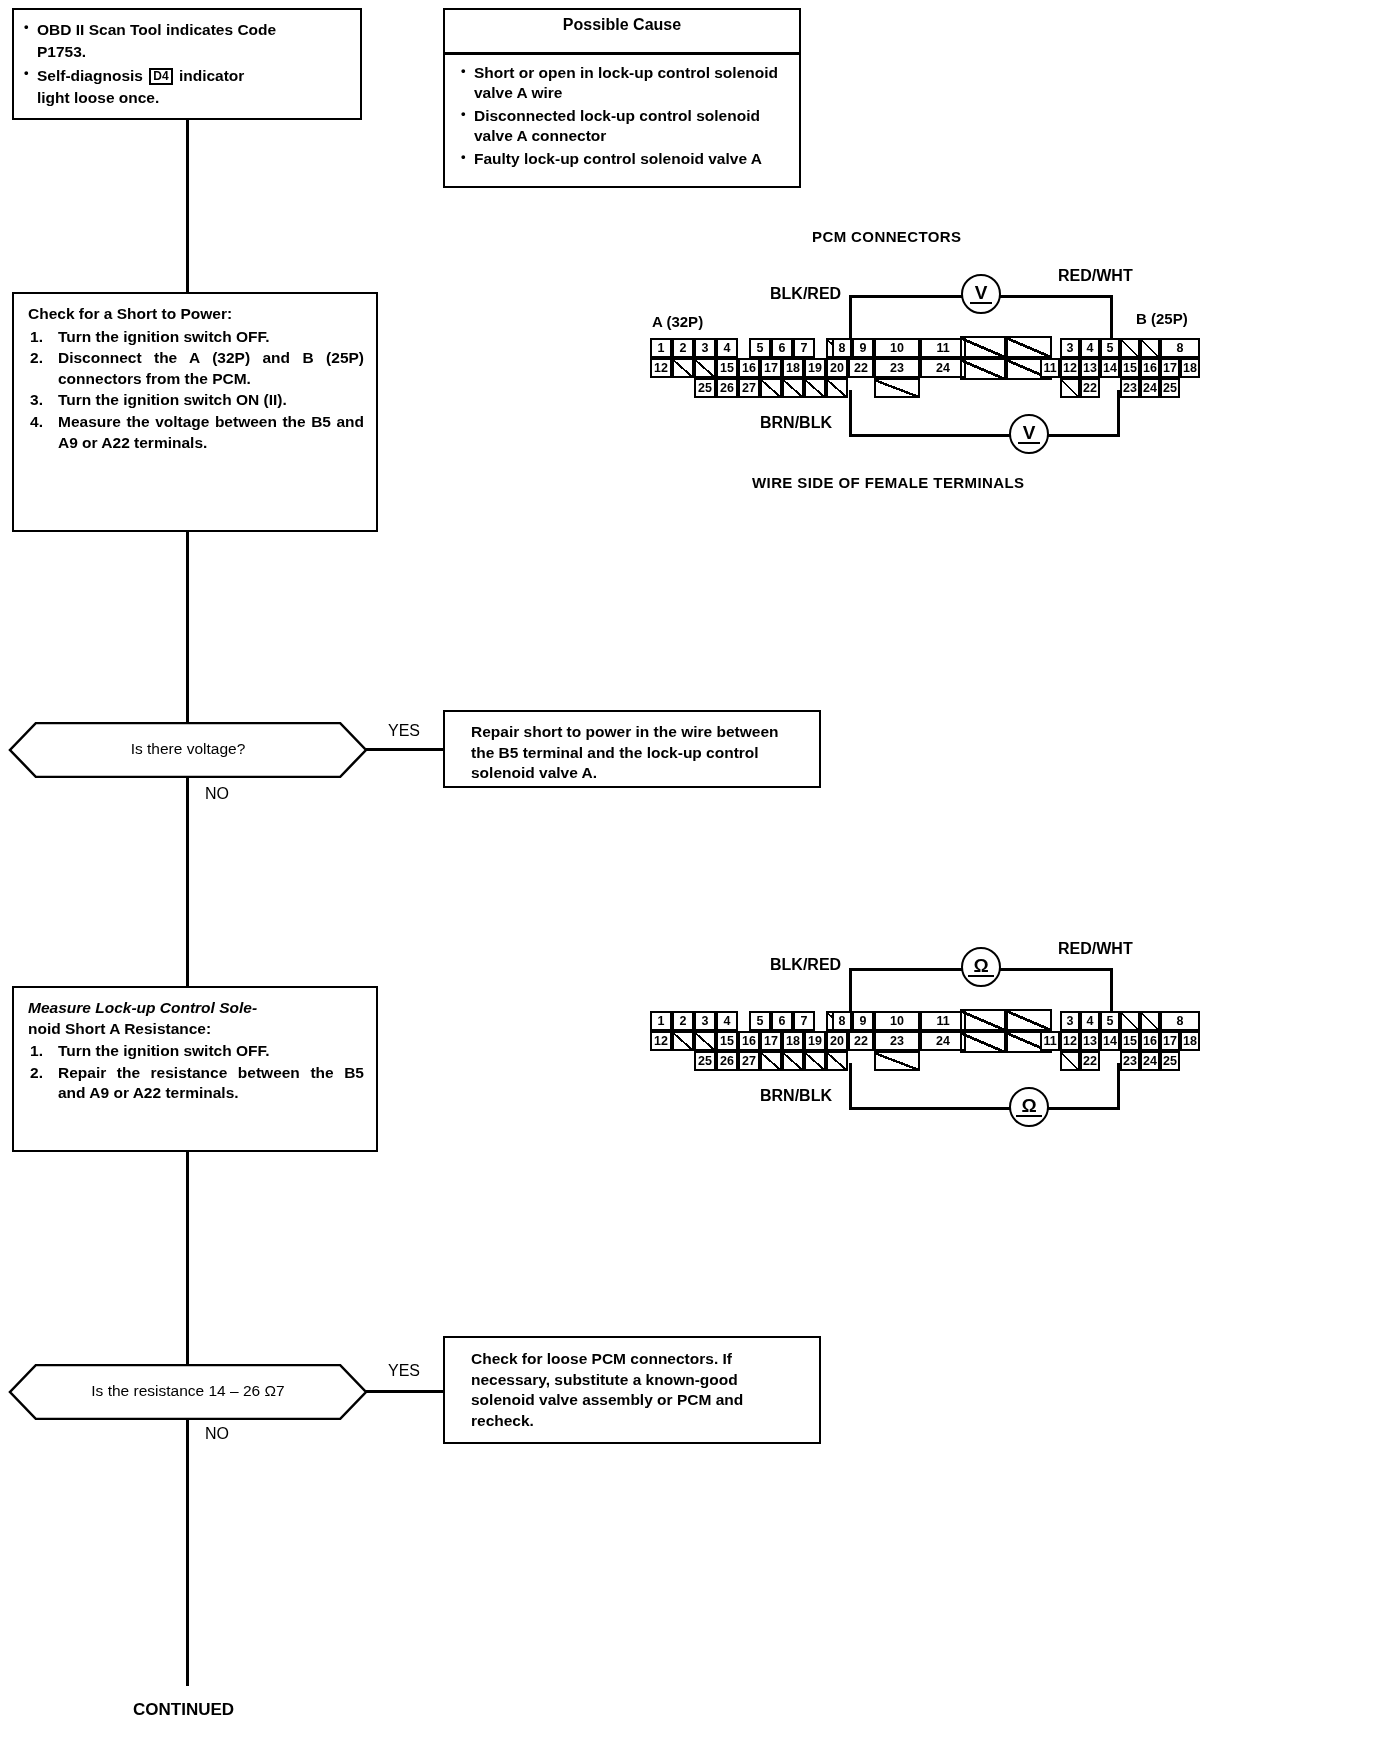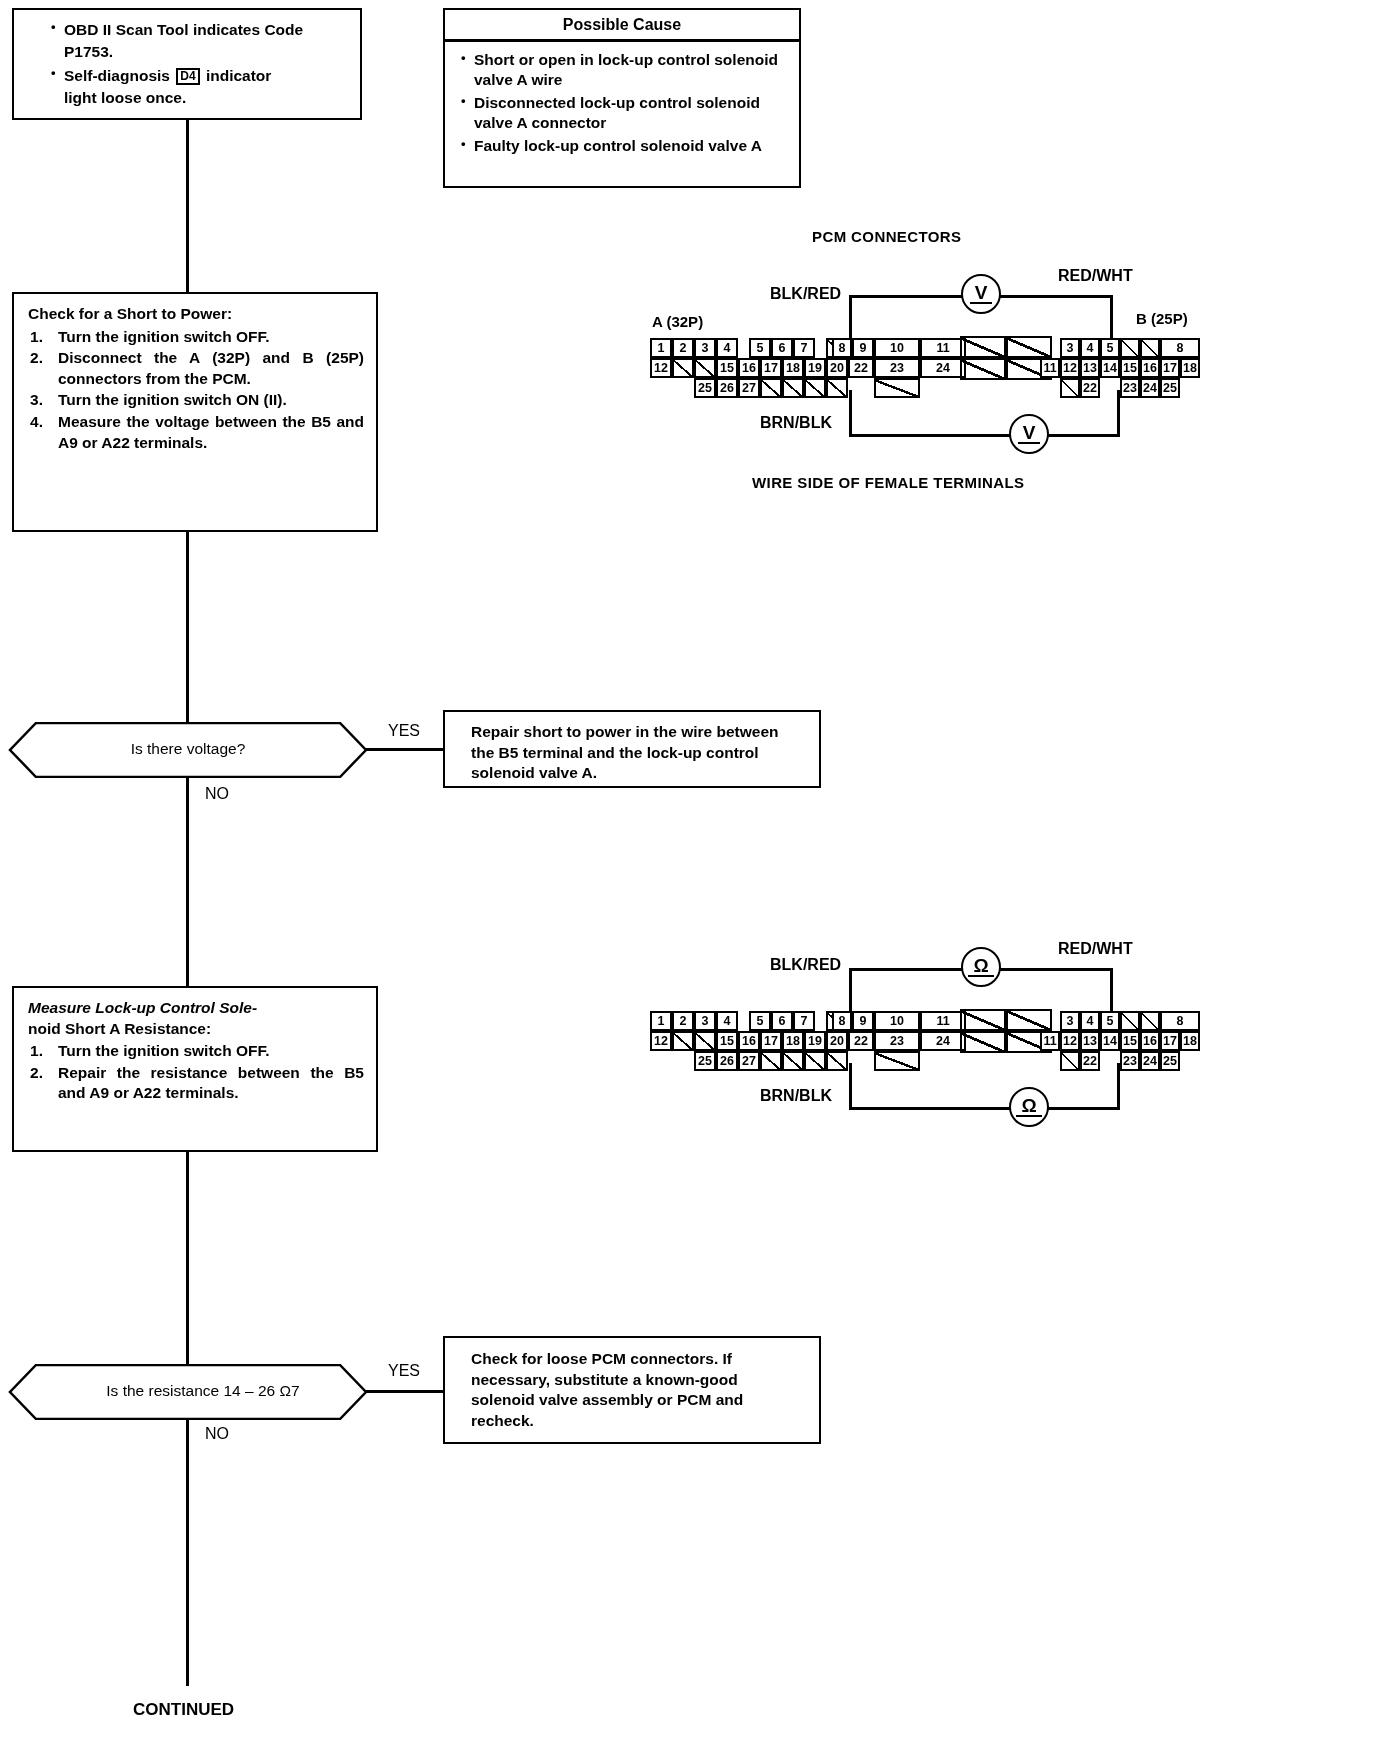--- a/index.html
+++ b/index.html
@@ -60,38 +60,38 @@
     background:#fff;display:flex;align-items:center;justify-content:center;
     font-weight:bold;font-size:19px;
   }
   .meter .und{border-bottom:2.5px solid #000;padding:0 5px;line-height:.95;}
   .continued{position:absolute;font-weight:bold;font-size:17px;}
 </style>
 </head>
 <body>
 
 <div class="box" style="left:12px;top:8px;width:350px;height:112px;">
-  <div class="b1txt" style="padding:9px 10px 0 8px;margin-left:27px;">
+  <div class="b1txt" style="padding:9px 10px 0 8px;">
     <ul class="bul">
       <li>
         <span>OBD II Scan Tool indicates Code</span><br>
         <span>P1753.</span>
       </li>
       <li>
         <span>Self-diagnosis</span>
         <span class="d4">D4</span>
         <span>indicator</span><br>
         <span>light loose once.</span>
       </li>
     </ul>
   </div>
 </div>
 
 <div class="box" style="left:443px;top:8px;width:358px;height:180px;">
-  <div class="hdr" style="padding:6px 0 5px 0;border-radius:11px;">Possible Cause</div>
+  <div class="hdr" style="padding:6px 0 18px 0;border-radius:11px;">Possible Cause</div>
   <div style="height:2.5px;background:#000;margin:0 -0px;"></div>
   <div class="btxt" style="padding:8px 12px 0 14px;">
     <ul class="bul">
       <li>Short or open in lock-up control solenoid valve A wire</li>
       <li>Disconnected lock-up control solenoid valve A connector</li>
       <li>Faulty lock-up control solenoid valve A</li>
     </ul>
   </div>
 </div>
 
@@ -135,21 +135,21 @@
       <li>Turn the ignition switch OFF.</li>
       <li style="text-align:justify;">Repair the resistance between the B5 and A9 or A22 terminals.</li>
     </ol>
   </div>
 </div>
 
 <div class="diamond" style="left:8px;top:1364px;width:360px;height:56px;">
   <svg width="360" height="56" viewBox="0 0 360 56">
     <polygon points="28,1 332,1 358,28 332,55 28,55 2,28" fill="#fff" stroke="#000" stroke-width="2.5"></polygon>
   </svg>
-  <div class="dlabel" style="top:18px;left:15px;">Is the resistance 14 – 26 Ω7</div>
+  <div class="dlabel" style="top:18px;left:0;">Is the resistance 14 – 26 Ω7</div>
 </div>
 <div class="hline" style="left:366px;top:1390px;width:78px;"></div>
 <div class="branch-lbl" style="left:388px;top:1362px;">YES</div>
 <div class="branch-lbl" style="left:205px;top:1425px;">NO</div>
 
 <div class="box" style="left:443px;top:1336px;width:378px;height:108px;">
   <div class="btxt" style="padding:11px 14px 0 26px;">Check for loose PCM connectors. If necessary, substitute a known-good solenoid valve assembly or PCM and recheck.</div>
 </div>
 
 <div class="continued" style="left:133px;top:1700px;">CONTINUED</div>

